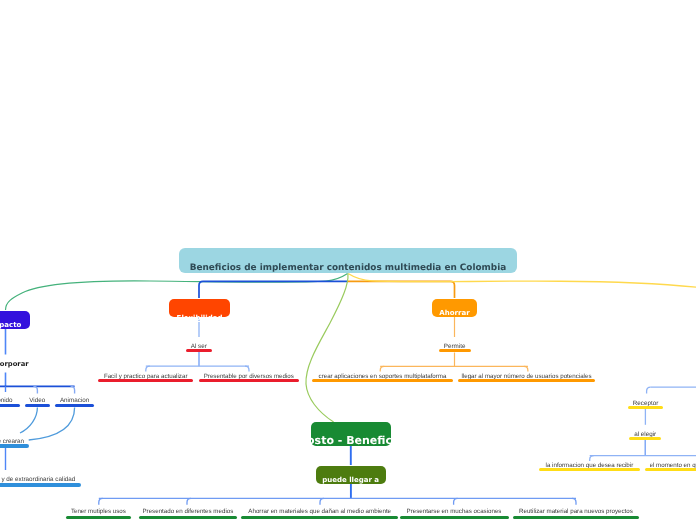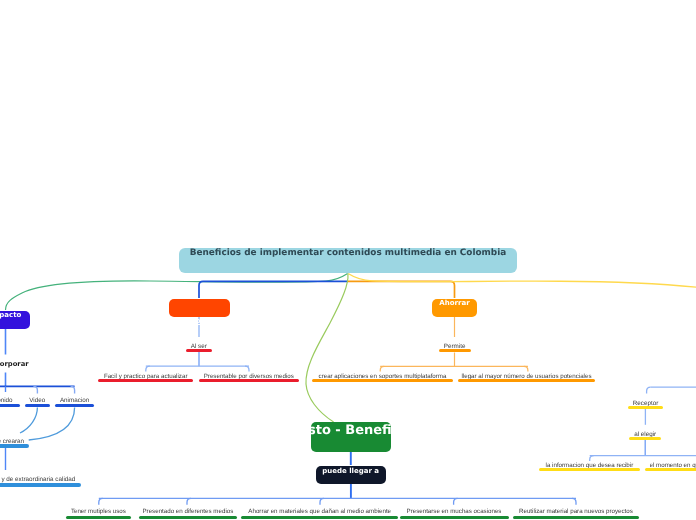--- a/index.html
+++ b/index.html
@@ -4,21 +4,21 @@
 <title>Mind Map</title>
 <style>
   html,body{margin:0;padding:0;width:696px;height:520px;background:#fff;overflow:hidden;}
   body{font-family:"DejaVu Sans",sans-serif;-webkit-font-smoothing:antialiased;text-rendering:geometricPrecision;}
   #canvas{position:relative;width:696px;height:520px;background:#fff;overflow:hidden;}
   #canvas *{-webkit-font-smoothing:antialiased;}
   .leaf .t,.pill>span{will-change:opacity;}
 
   svg.links{position:absolute;left:0;top:0;width:696px;height:520px;}
   .pill{position:absolute;border-radius:5px;color:#fff;font-weight:bold;white-space:nowrap;
-        display:flex;align-items:flex-start;justify-content:center;box-sizing:border-box;}
+        display:flex;align-items:flex-end;justify-content:center;box-sizing:border-box;}
   .leaf{position:absolute;text-align:center;color:#3a3a3a;
         font-family:"Liberation Sans",sans-serif;}
   .leaf .t{white-space:nowrap;}
   .leaf .bar{border-radius:2.5px;margin:0 auto;}
 </style>
 </head>
 <body>
 
 <div id="canvas">
   <svg class="links" id="links" viewBox="0 0 696 520">
@@ -62,29 +62,29 @@
       <path d="M457.6,498.3 Q453.6,498.3 453.6,502.3 L453.6,504.8" stroke="#6f9bf3" stroke-width="1.3" fill="none" stroke-linecap="butt"></path>
       <path d="M572,498.3 Q576,498.3 576,502.3 L576,504.8" stroke="#6f9bf3" stroke-width="1.3" fill="none" stroke-linecap="butt"></path>
     </svg>
 <div class="pill" style="left: 179px; top: 248px; width: 338px; height: 25px; background: rgb(156, 214, 226); color: rgb(47, 74, 85); font-size: 8.9px; border-radius: 6px;">
       <span>Beneficios de implementar contenidos multimedia en Colombia</span>
     </div>
     <div class="pill" style="left: -19px; top: 310.5px; width: 48.7px; height: 18.1px; background: rgb(51, 17, 221); font-size: 7px;">
       <span style="position: relative; top: 0.9px;">Impacto</span>
     </div>
     <div class="pill" style="left: 169px; top: 298.5px; width: 61px; height: 18.1px; background: rgb(255, 69, 0); font-size: 7px;">
-      <span style="position: relative; top: 18px; text-decoration: underline;">Flexibilidad</span>
+      <span style="position: relative; top: 5px; text-decoration: underline;">Flexibilidad</span>
     </div>
     <div class="pill" style="left: 431.7px; top: 298.5px; width: 45.6px; height: 18.1px; background: rgb(255, 153, 0); font-size: 7px;">
       <span style="position: relative; top: 0.9px;">Ahorrar</span>
     </div>
-    <div class="pill" style="left: 310.8px; top: 422.3px; width: 80.7px; height: 30px; background: rgb(24, 138, 51); font-size: 13px;">
+    <div class="pill" style="left: 310.8px; top: 422.3px; width: 80.7px; height: 24px; background: rgb(24, 138, 51); font-size: 11px;">
       <span style="position: relative; top: 0.9px;">Costo - Beneficio</span>
     </div>
-    <div class="pill" style="left: 315.8px; top: 465.7px; width: 69.8px; height: 17.9px; background: #0f172a; font-size: 7px;">
+    <div class="pill" style="left: 315.8px; top: 465.7px; width: 69.8px; height: 17.9px; background: #4d7c0f; font-size: 7px;">
       <span style="position: relative; top: 0.9px;">puede llegar a</span>
     </div>
     <div class="leaf">
       <div class="t" style="position: absolute; left: 4px; top: 367.7px; font-size: 6.8px; line-height: 1; transform: translate(-50%, -100%); font-weight: bold; color: rgb(28, 28, 28); font-family: &quot;DejaVu Sans&quot;, sans-serif;">al incorporar</div>
       <div class="bar" style="position: absolute; left: 0px; top: 366.2px; width: 0px; height: 0px; background: rgb(51, 17, 221);"></div>
     </div>
     <div class="leaf">
       <div class="t" style="position: absolute; left: 2.8px; top: 404px; font-size: 6.3px; line-height: 1; transform: translate(-50%, -100%);">Sonido</div>
       <div class="bar" style="position: absolute; left: -24px; top: 403.8px; width: 44px; height: 3.4px; background: rgb(27, 80, 216);"></div>
     </div>

